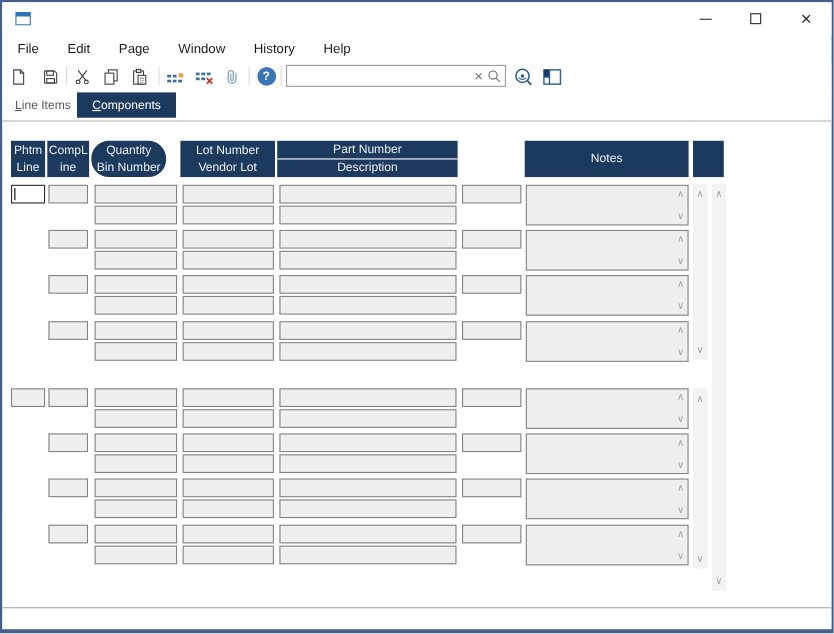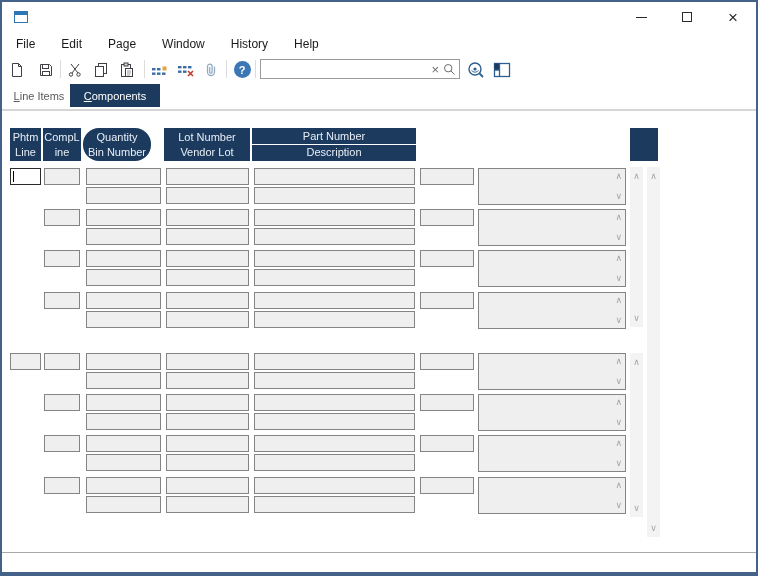--- a/index.html
+++ b/index.html
@@ -248,20 +248,23 @@
     <div>Bin Number</div>
   </div>
   <div class="hdr h-lot">
     <div>Lot Number</div>
     <div>Vendor Lot</div>
   </div>
   <div class="hdr h-part">
     <div class="half top">Part Number</div>
     <div class="half">Description</div>
   </div>
+  <div class="hdr h-notes">
+    <div>Notes</div>
+  </div>
   <div class="hdr h-end"></div>
 
   <div id="records">
       <div class="record" style="top: 166px;">
       <input class="field f-phtm focused" style="">
       <input class="field f-comp" style="">
       <input class="field f-qty" style="">
       <input class="field f-bin" style="">
       <input class="field f-lot" style="">
       <input class="field f-vend" style="">

